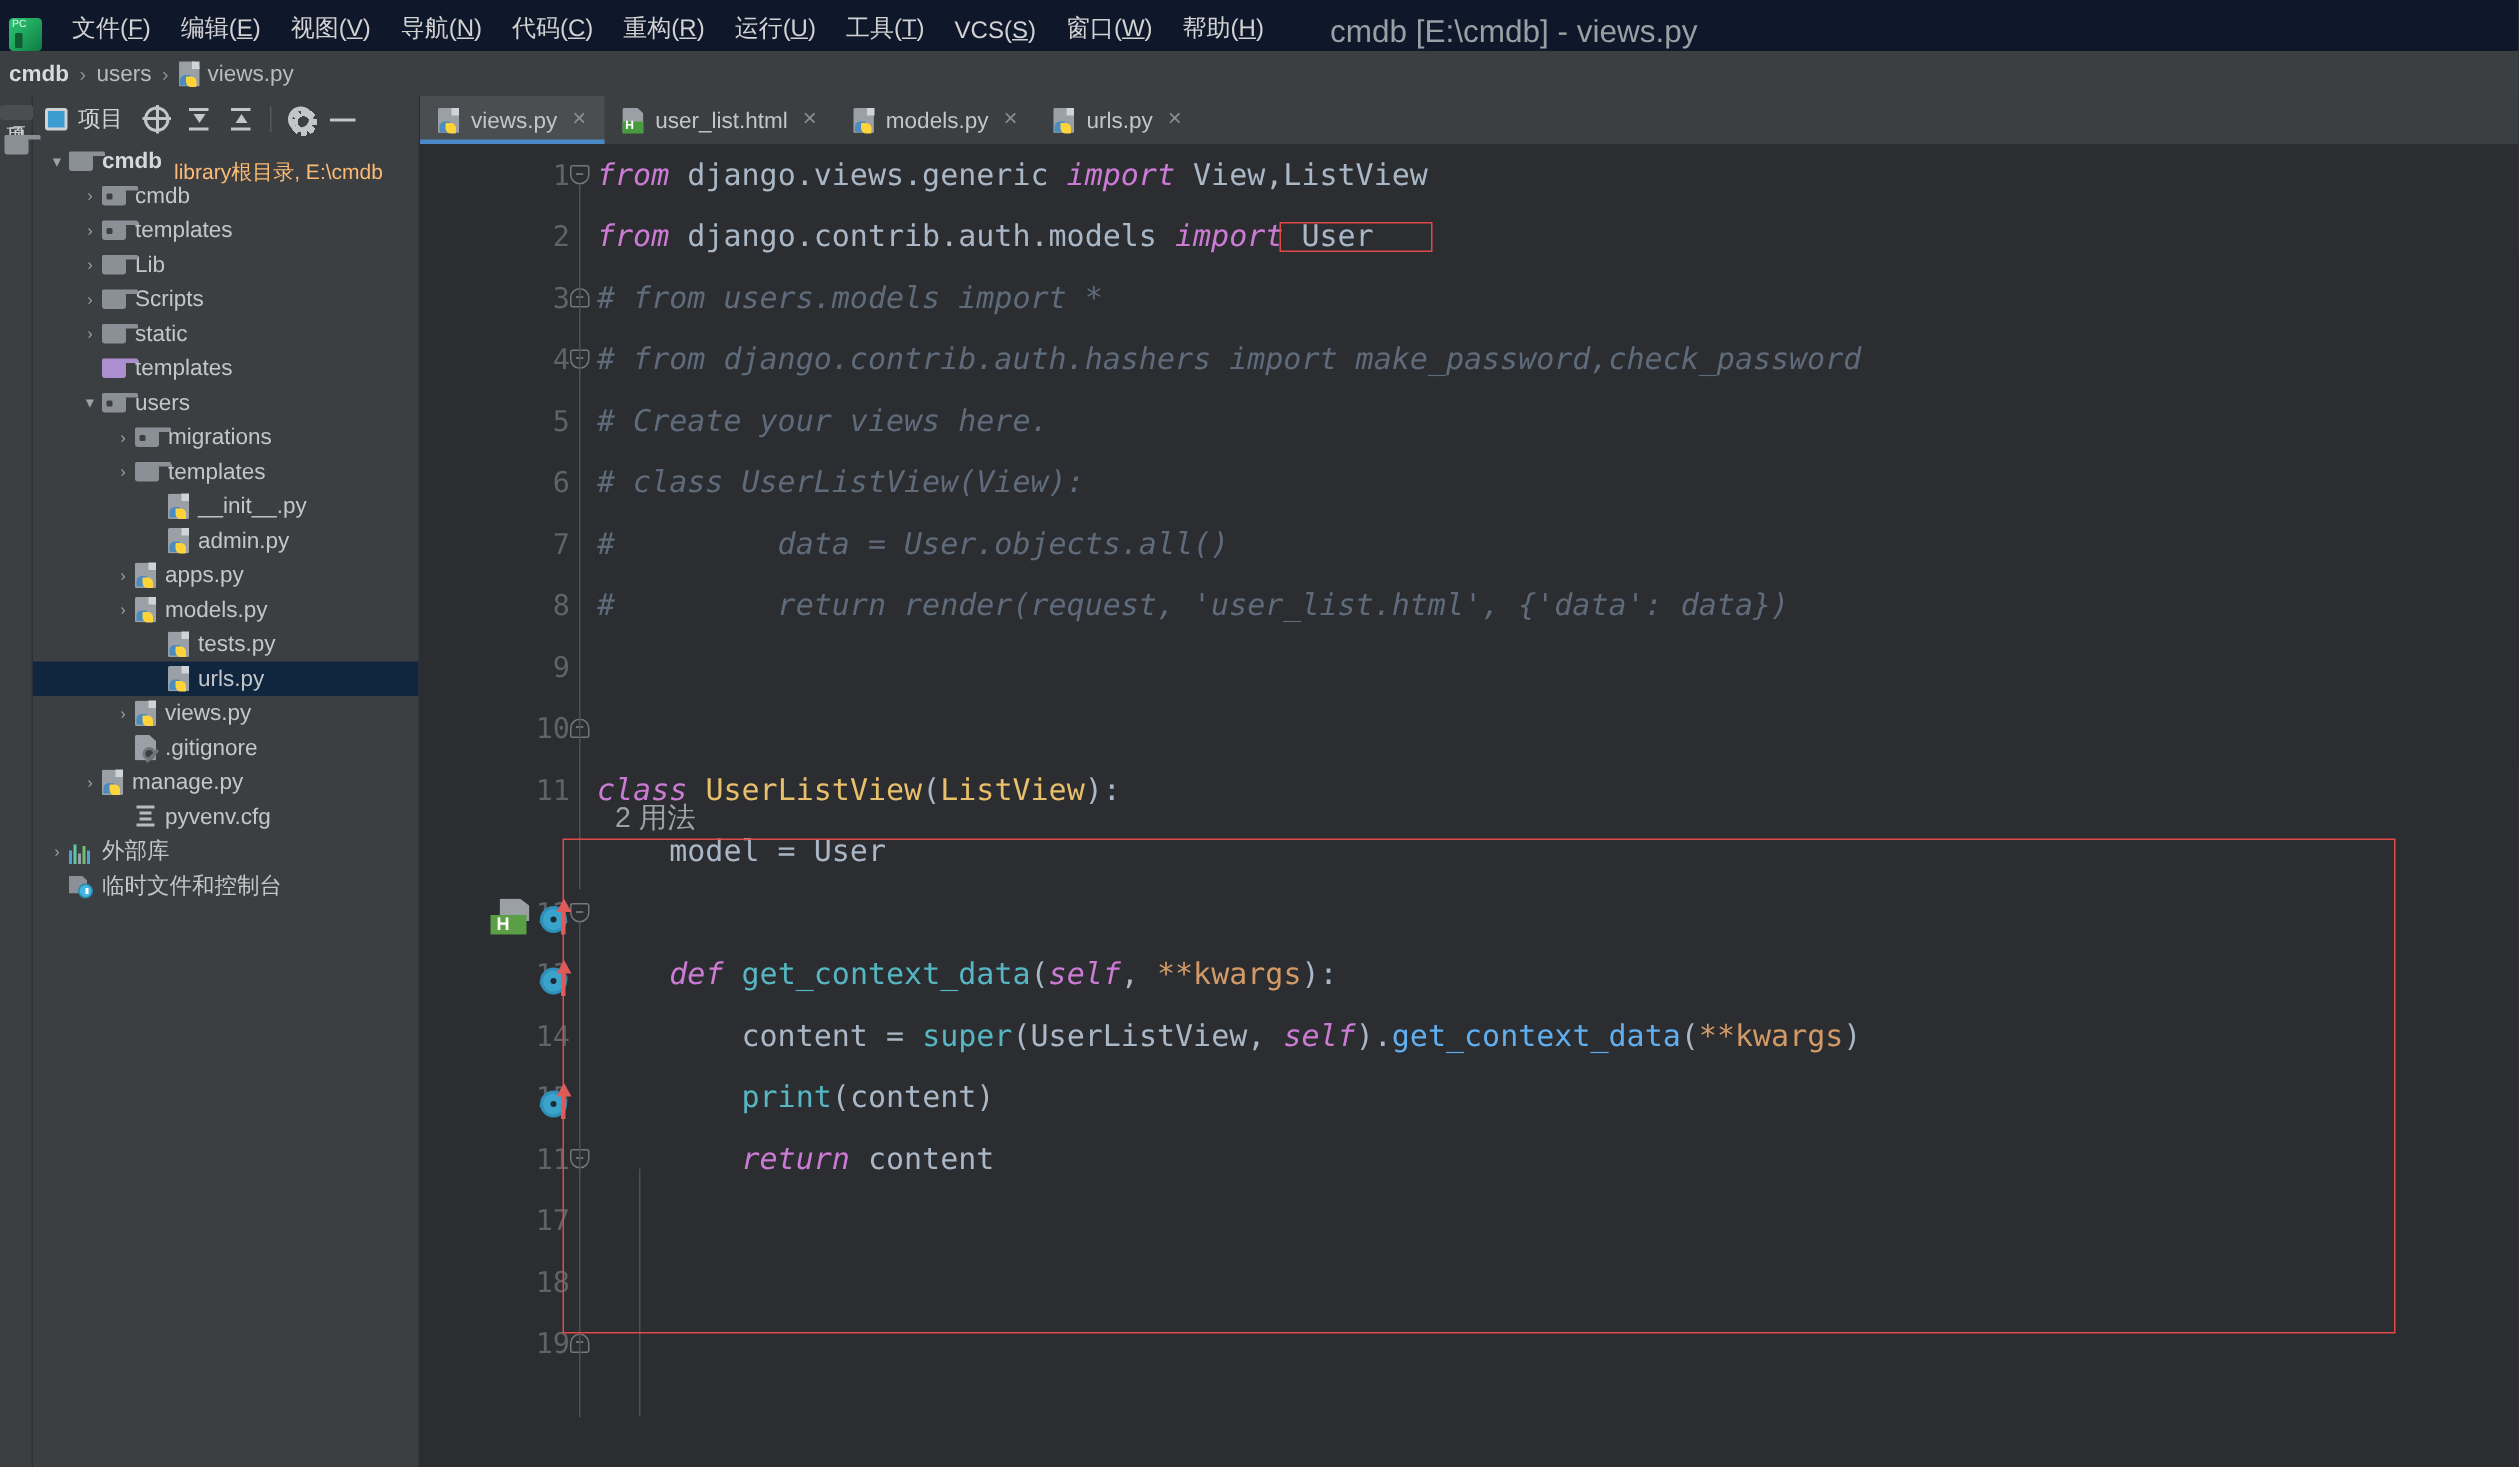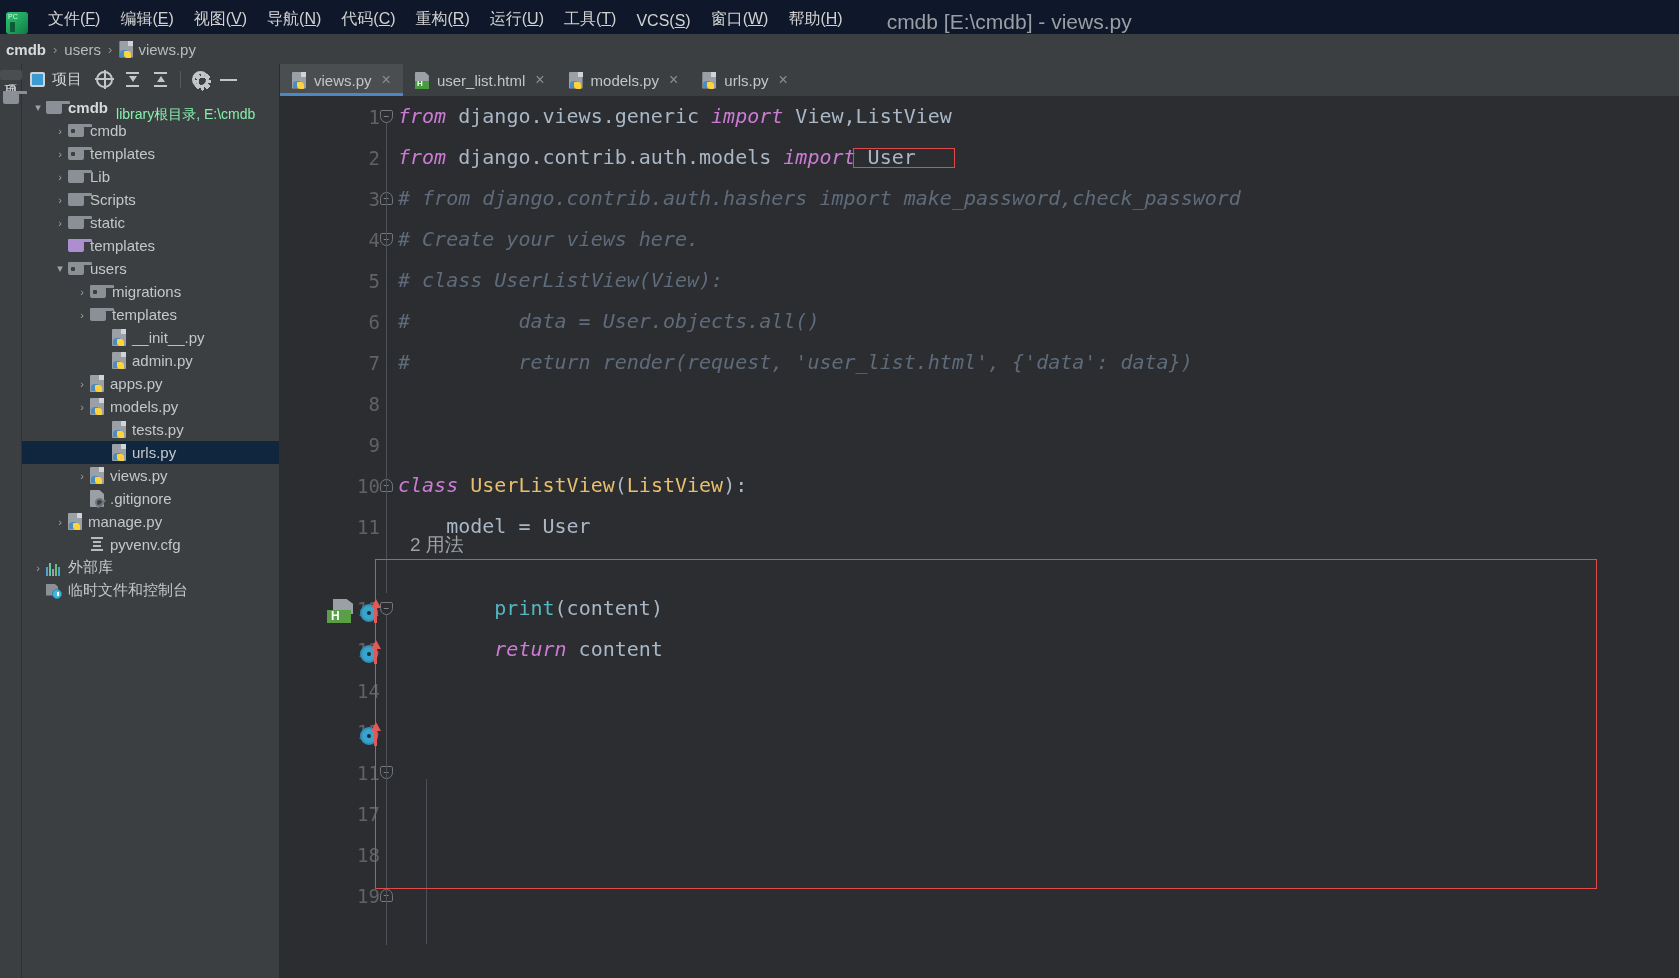--- a/index.html
+++ b/index.html
@@ -211,21 +211,21 @@
   .node {
     display:flex; align-items:center; height:23px; white-space:nowrap; cursor:default;
     color:#c4c7ca; padding-right:4px;
   }
   .node.selected { background:#10263f; }
   .arrow {
     width:16px; flex:0 0 16px; color:#9ea2a6; font-size:11px; text-align:center; user-select:none;
   }
   .arrow.empty { visibility:hidden; }
   .node .lbl { margin-left:6px; }
-  .node .hint { margin-left:8px; color:#86efac; font-size:14px;margin-top:15px; }
+  .node .hint { margin-left:8px; color:#fdba74; font-size:14px;margin-top:15px; }
   .node.root .lbl { font-weight:bold; color:#d6d8da; }
 
   
   .editor { flex: 1 1 auto; display:flex; flex-direction:column; min-width:0; background:#2b2d31; }
   .tabbar { height:32px; flex:0 0 32px; display:flex; align-items:stretch; background:#3c3f41; }
   .tab {
     display:flex; align-items:center; gap:8px; padding: 0 12px;
     font-size:15px; color:#c3c6c9; position:relative; cursor:default;
   }
   .tab.active { background:#4a4e50; }
@@ -663,30 +663,33 @@
           <div class="gline">15</div>
           <div class="gline">11</div>
           <div class="gline">17</div>
           <div class="gline">18</div>
           <div class="gline">19</div>
         </div>
 
         <div class="codecol">
           <div class="cline"><span class="tok-kw">from</span><span class="tok-plain"> django.views.generic </span><span class="tok-kw">import</span><span class="tok-plain"> View,ListView</span></div>
           <div class="cline"><span class="tok-kw">from</span><span class="tok-plain"> django.contrib.auth.models </span><span class="tok-kw">import</span><span class="tok-plain"> User</span></div>
+          <div class="cline tok-cmt"># from users.models import *</div>
           <div class="cline tok-cmt"># from django.contrib.auth.hashers import make_password,check_password</div>
           <div class="cline tok-cmt"># Create your views here.</div>
           <div class="cline tok-cmt"># class UserListView(View):</div>
           <div class="cline tok-cmt">#         data = User.objects.all()</div>
           <div class="cline tok-cmt">#         return render(request, 'user_list.html', {'data': data})</div>
           <div class="cline"></div>
           <div class="cline"></div>
           <div class="cline"><span class="tok-kw">class</span><span class="tok-plain"> </span><span class="tok-cls">UserListView</span><span class="tok-plain">(</span><span class="tok-cls">ListView</span><span class="tok-plain">):</span></div>
           <div class="cline"><span class="tok-plain">    model = User</span></div>
           <div class="cline"></div>
+          <div class="cline"><span class="tok-plain">    </span><span class="tok-kw">def</span><span class="tok-plain"> </span><span class="tok-fn">get_context_data</span><span class="tok-plain">(</span><span class="tok-self">self</span><span class="tok-plain">, </span><span class="tok-param">**kwargs</span><span class="tok-plain">):</span></div>
+          <div class="cline"><span class="tok-plain">        content = </span><span class="tok-fn">super</span><span class="tok-plain">(UserListView, </span><span class="tok-self">self</span><span class="tok-plain">).</span><span class="tok-fnname">get_context_data</span><span class="tok-plain">(</span><span class="tok-param">**kwargs</span><span class="tok-plain">)</span></div>
           <div class="cline"><span class="tok-plain">        </span><span class="tok-fn">print</span><span class="tok-plain">(content)</span></div>
           <div class="cline"><span class="tok-plain">        </span><span class="tok-kw">return</span><span class="tok-plain"> content</span></div>
         <div class="hl-box" style="left: 464.562px; top: 52px; width: 102.344px; height: 20px;"></div>
           </div>
 
         <div class="fold-marker fold-down" style="left:100px; top:14px;">−</div>
         <div class="fold-marker fold-up" style="left:100px; top:96px;">−</div>
         <div class="fold-marker fold-down" style="left:100px; top:137px;">−</div>
         <div class="fold-marker fold-up" style="left:100px; top:383px;">−</div>
         <div class="fold-marker fold-down" style="left:100px; top:506px;">−</div>

